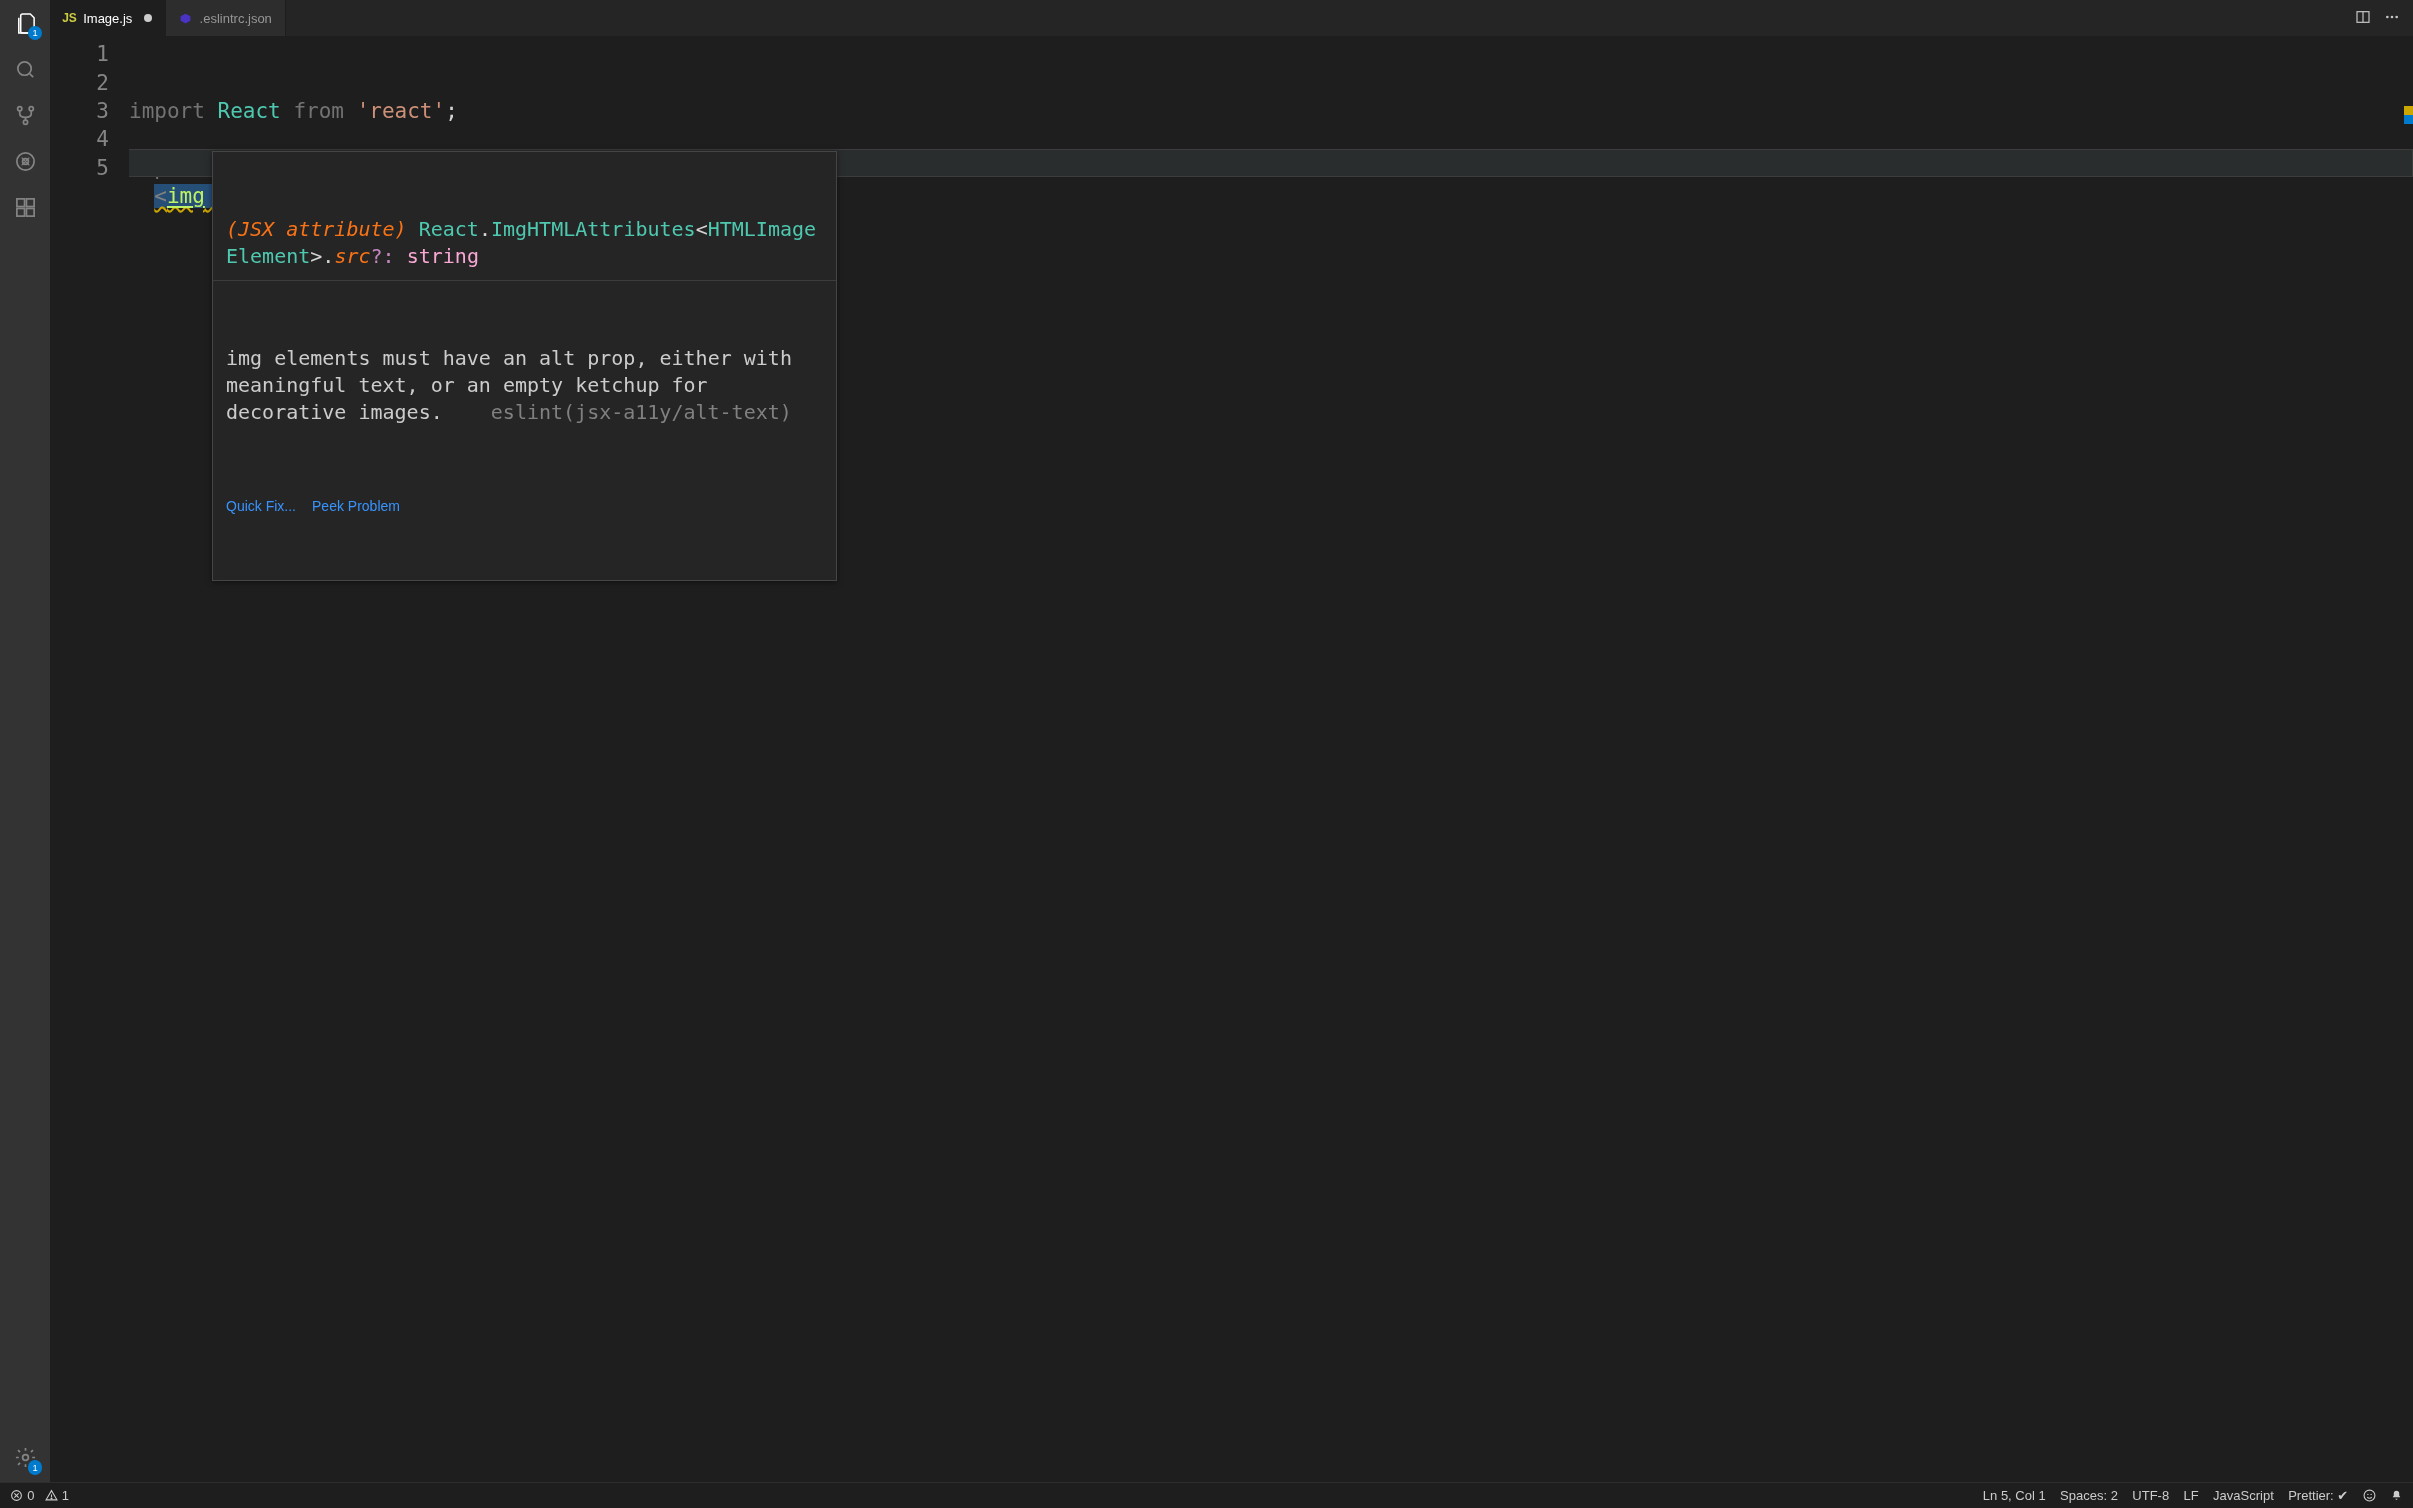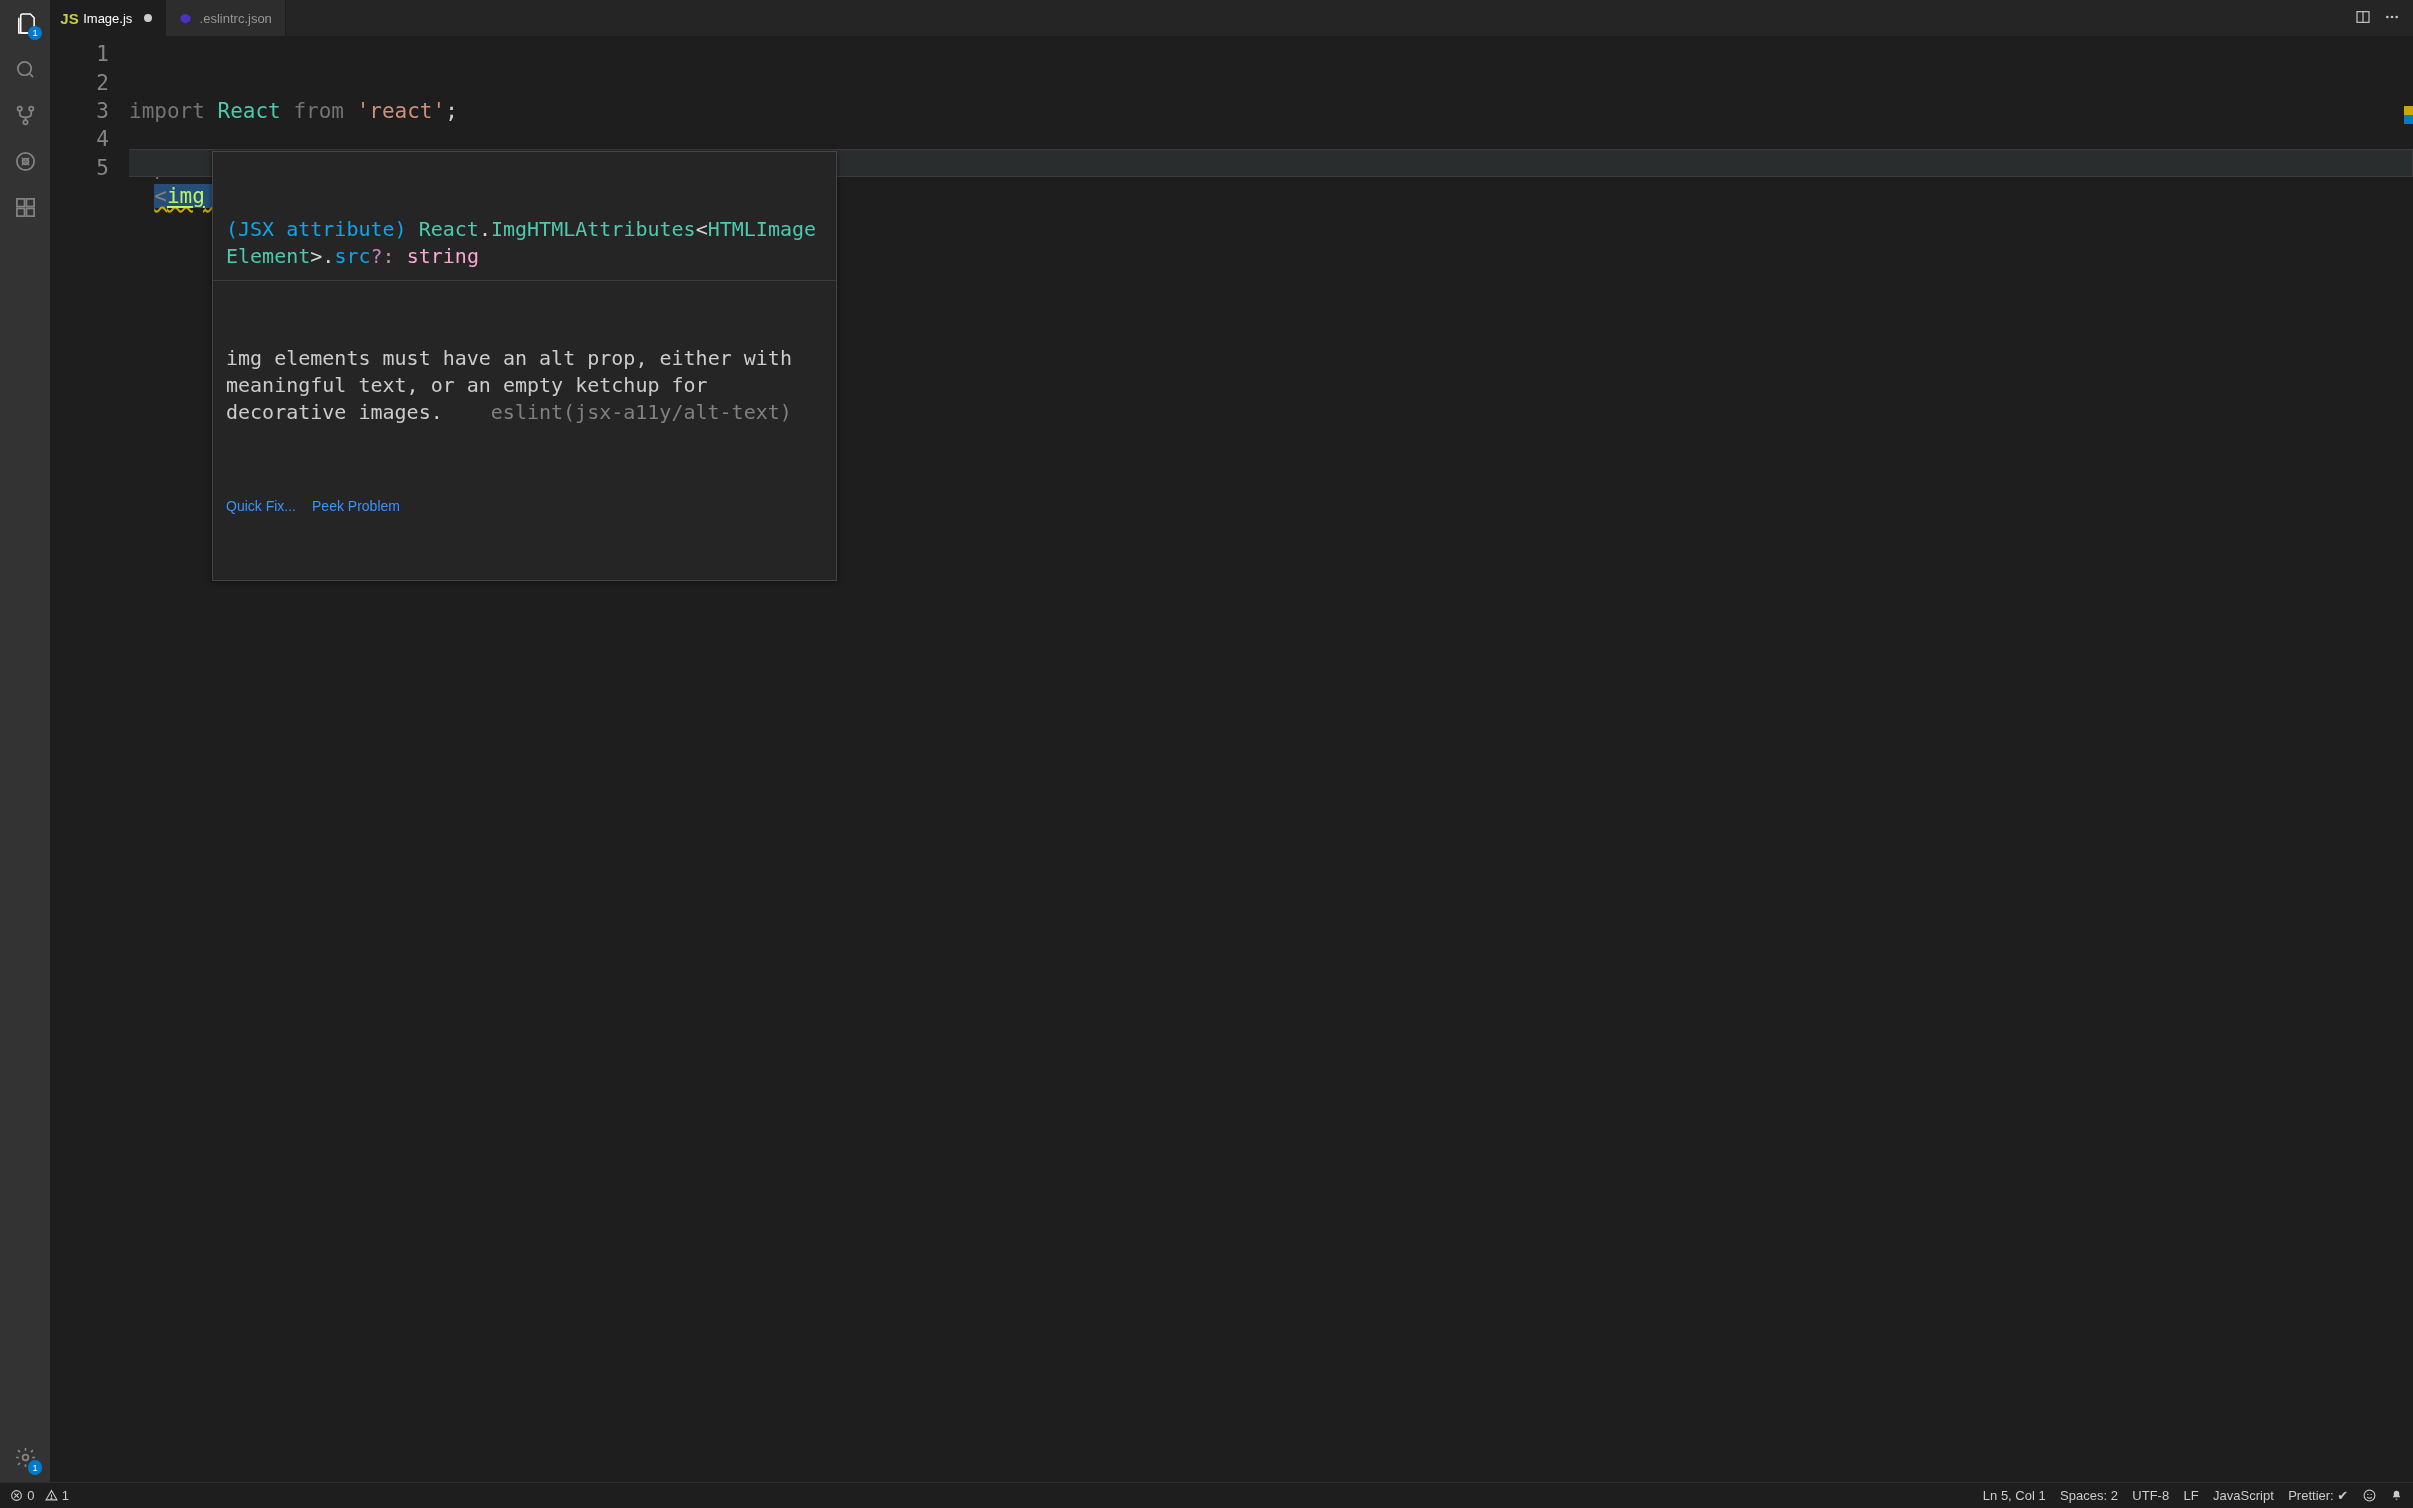--- a/index.html
+++ b/index.html
@@ -133,21 +133,21 @@
   border:0.7px solid #454545;
   box-shadow: 0 1.4px 5.7px rgba(0,0,0,.5);
   font-size:20px;
   line-height:1.35;
 }
 .hover-sig {
   padding:10px 13px;
   border-bottom:0.7px solid #3c3c3c;
   font-family: ui-monospace, Menlo, monospace;
 }
-.hover-sig .jsx { color:#0ea5e9; }
+.hover-sig .jsx { color:#f97316;font-style:italic; }
 .hover-sig .type { color:#4ec9b0; }
 .hover-sig .punct { color:#d4d4d4; }
 .hover-sig .q { color:#c586c0; }
 .hover-sig .k { color:#f9a8d4; }
 .hover-msg {
   padding:10px 13px;
   color:#cccccc;
   line-height:1.35;
 }
 .hover-rule { color:#808080;margin-left:36px; }
@@ -230,21 +230,21 @@
       <svg viewBox="0 0 24 24" fill="none" stroke="currentColor" stroke-width="1.8">
         <circle cx="12" cy="12" r="3"></circle>
         <path d="M12 2v3M12 19v3M4.2 4.2l2.1 2.1M17.7 17.7l2.1 2.1M2 12h3M19 12h3M4.2 19.8l2.1-2.1M17.7 6.3l2.1-2.1"></path>
       </svg>
       <span class="badge">1</span>
     </div>
   </div>
 
   <div class="tab-bar">
     <div class="tab active">
-      <span class="tab-icon" style="color:#cbcb41;font-weight:700;font-size:15px;font-family:sans-serif;">JS</span>
+      <span class="tab-icon" style="color:#cbcb41;font-weight:700;font-size:12px;font-family:sans-serif;">JS</span>
       <span>Image.js</span>
       <span class="tab-dirty"></span>
     </div>
     <div class="tab">
       <span class="tab-icon">
         <svg viewBox="0 0 24 24" width="13" height="13">
             <polygon points="12,3 21,8 21,16 12,21 3,16 3,8" fill="#4b32c3"></polygon>
           </svg>
       </span>
       <span>.eslintrc.json</span>

